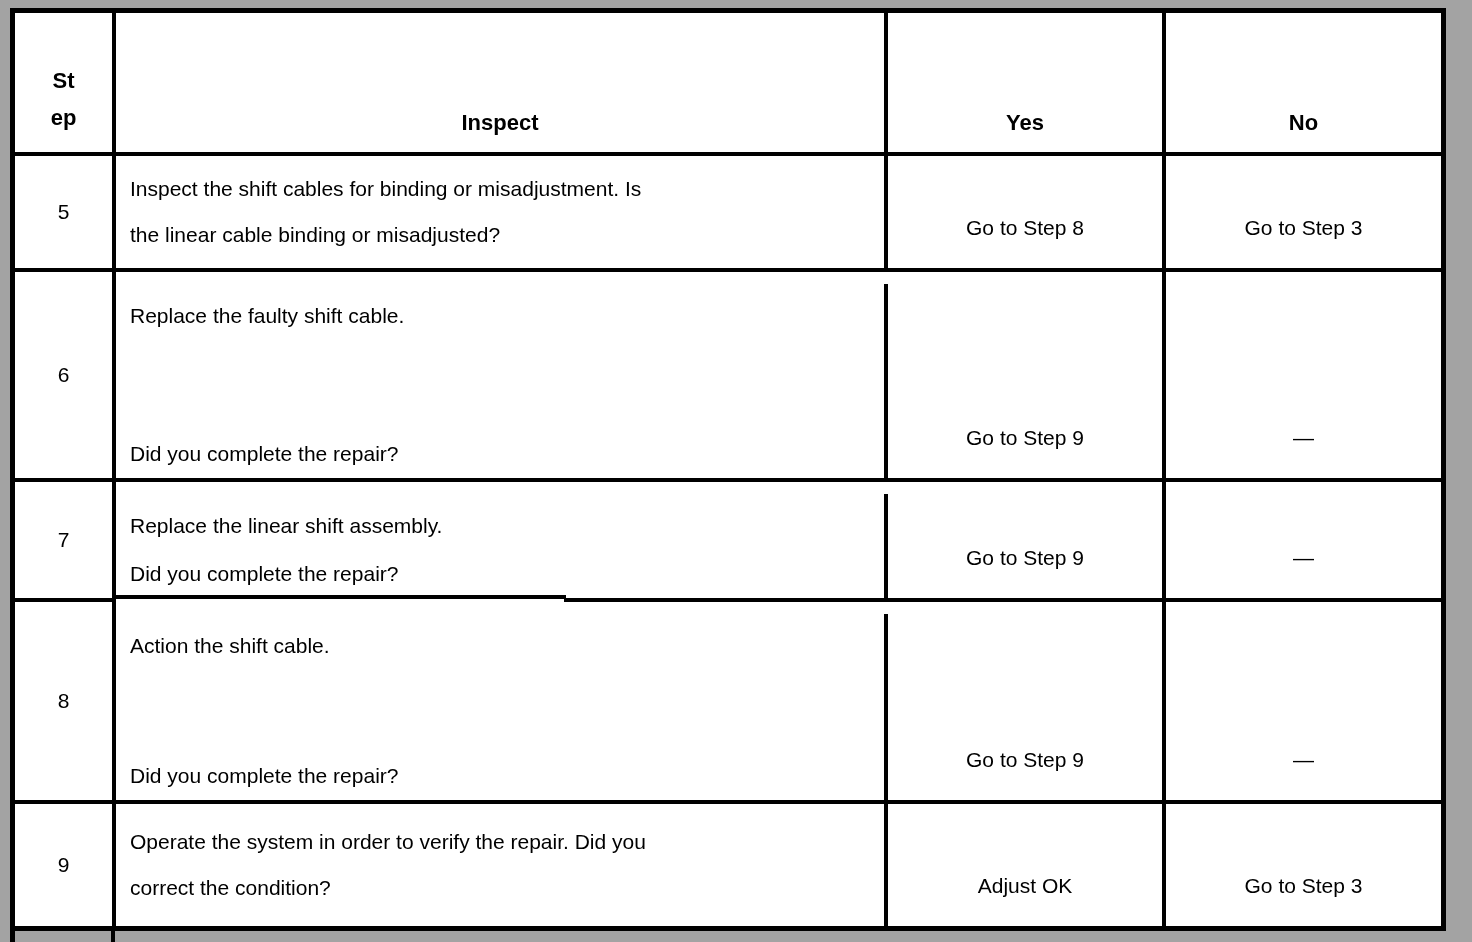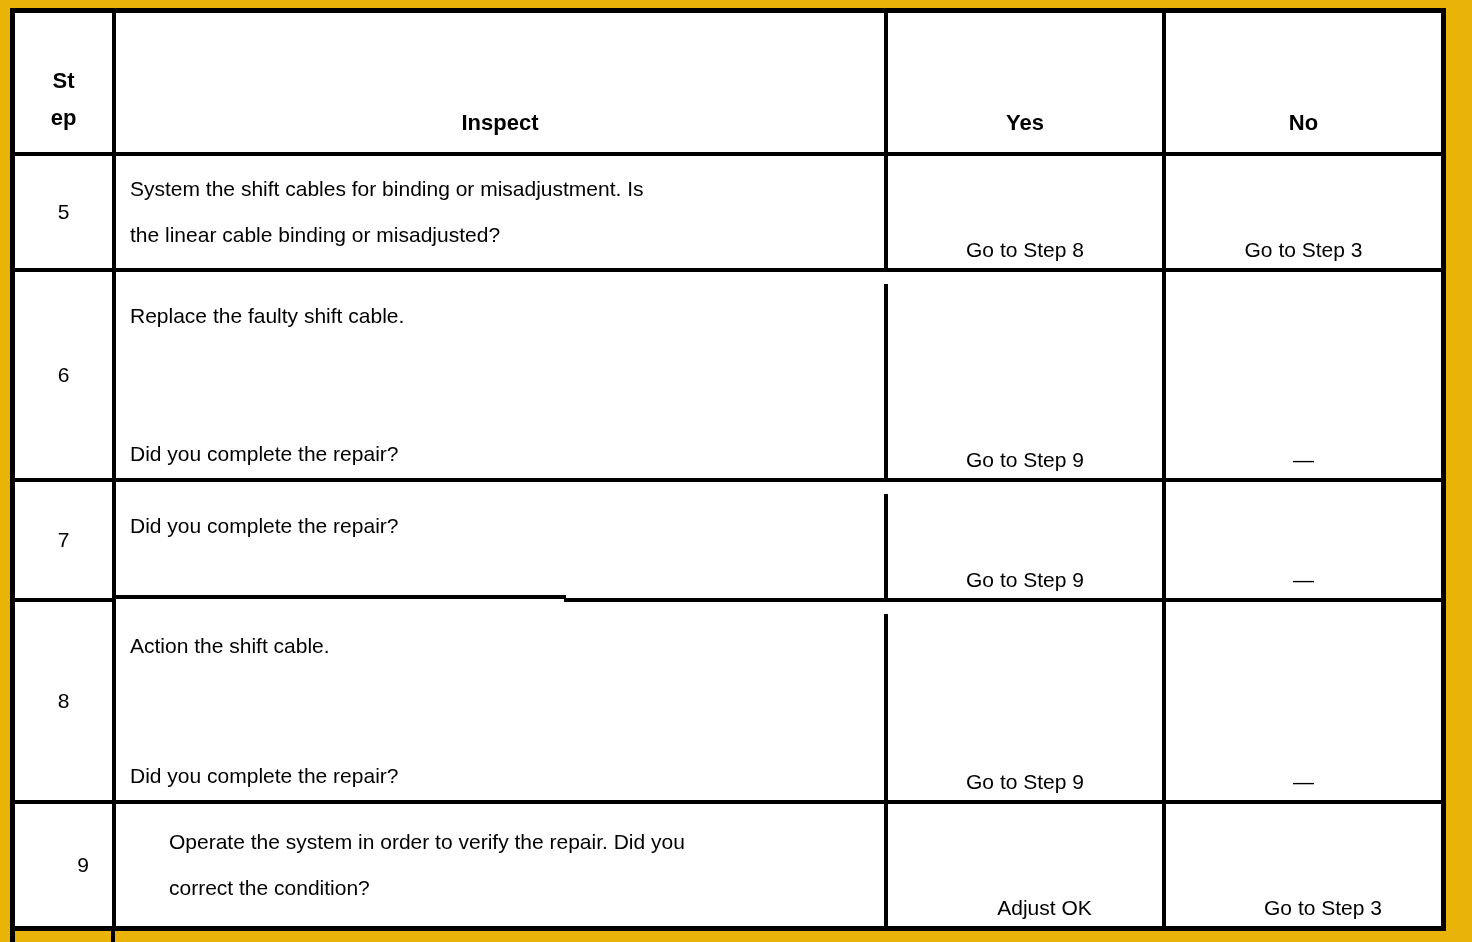--- a/index.html
+++ b/index.html
@@ -8,40 +8,40 @@
     font-family: "Liberation Sans", "DejaVu Sans", sans-serif;
     color: #000000;
     width: 1472px; height: 942px;
     position: relative;
     overflow: hidden;
   }
   .page {
     position: absolute;
     left: 0; top: 0;
     width: 1472px; height: 942px;
-    background: #eab308;
+    background: #a3a3a3;
   }
   .dtc-table {
     position: absolute;
     left: 10px; top: 8px;
     width: 1436px; height: 923px;
     border: 5px solid #000000;
     background: #ffffff;
     display: grid;
     grid-template-columns: 101px 772px 278px auto;
     grid-template-rows: 143px 116px 210px 120px 202px auto;
   }
   .cell {
     border-right: 4px solid #000000;
     border-bottom: 4px solid #000000;
     position: relative;
     overflow: hidden;
   }
   .cell.last-col { border-right: none; }
-  .cell.last-row { border-bottom: none; margin-left: 39px; }
+  .cell.last-row { border-bottom: none; }
 
   
   .hdr {
     display: flex;
     align-items: flex-end;
     justify-content: center;
     padding-bottom: 16px;
     font-weight: bold;
     font-size: 22px;
     line-height: 26px;
@@ -72,21 +72,21 @@
   .action.middle .line { line-height: 46px; }
   
   .action.spread { justify-content: space-between; padding-top: 17px; padding-bottom: 9px; margin-top: 12px; }
   .action.spread .line { line-height: 30px; }
 
   
   .choice {
     display: flex;
     align-items: flex-end;
     justify-content: center;
-    padding-bottom: 5px;
+    padding-bottom: 27px;
     font-size: 21px;
     line-height: 26px;
     text-align: center;
     white-space: nowrap;
   }
 
   
   .artifact { position: absolute; background: #000000; }
   .artifact.white { background: #ffffff; }
 </style>
@@ -107,36 +107,37 @@
     </div>
     <div class="cell hdr">
       <span>Yes</span>
     </div>
     <div class="cell hdr last-col">
       <span>No</span>
     </div>
 
     <div class="cell stepnum">5</div>
     <div class="cell action middle">
-      <div class="line">System the shift cables for binding or misadjustment. Is</div>
+      <div class="line">Inspect the shift cables for binding or misadjustment. Is</div>
       <div class="line">the linear cable binding or misadjusted?</div>
     </div>
     <div class="cell choice">Go to Step 8</div>
     <div class="cell choice last-col">Go to Step 3</div>
 
     <div class="cell stepnum">6</div>
     <div class="cell action spread">
       <div class="line">Replace the faulty shift cable.</div>
       <div class="line">Did you complete the repair?</div>
     </div>
     <div class="cell choice">Go to Step 9</div>
     <div class="cell choice last-col">—</div>
 
     <div class="cell stepnum">7</div>
     <div class="cell action spread">
+      <div class="line">Replace the linear shift assembly.</div>
       <div class="line">Did you complete the repair?</div>
     </div>
     <div class="cell choice">Go to Step 9</div>
     <div class="cell choice last-col">—</div>
 
     <div class="cell stepnum">8</div>
     <div class="cell action spread">
       <div class="line">Action the shift cable.</div>
       <div class="line">Did you complete the repair?</div>
     </div>

